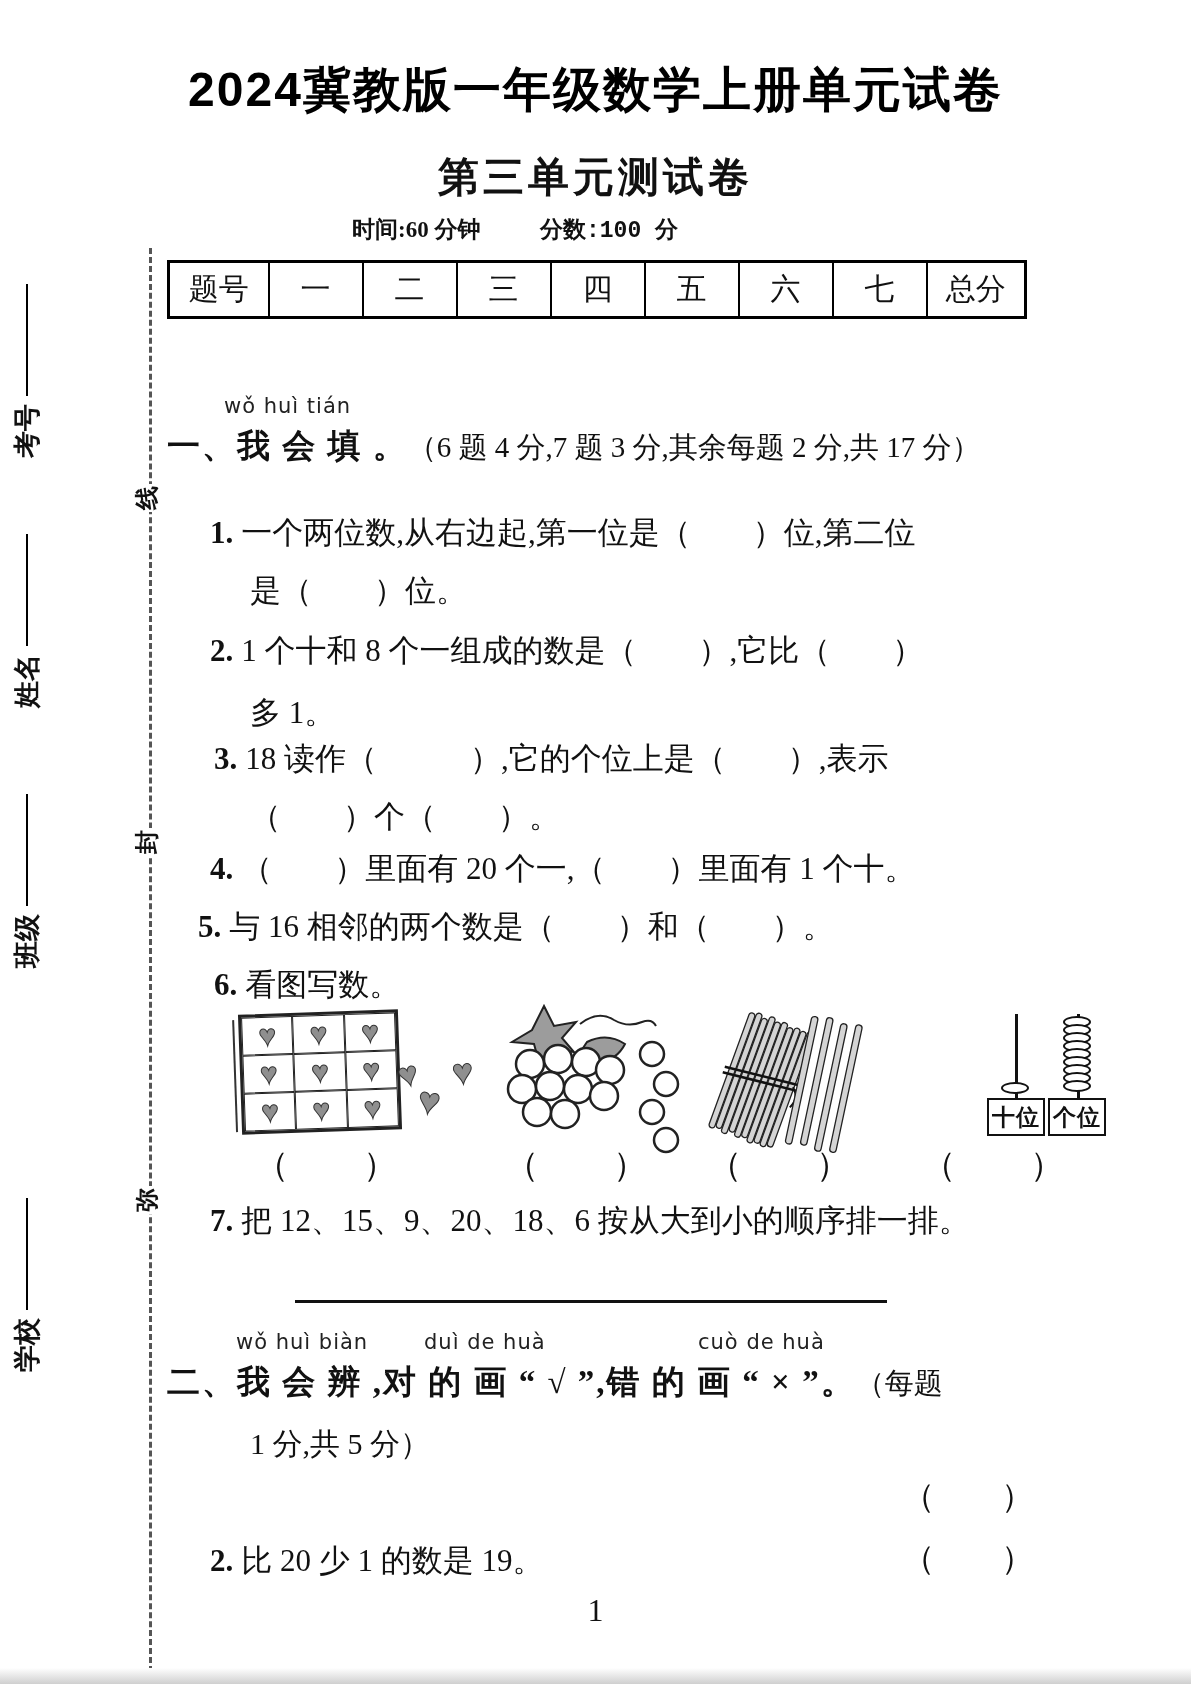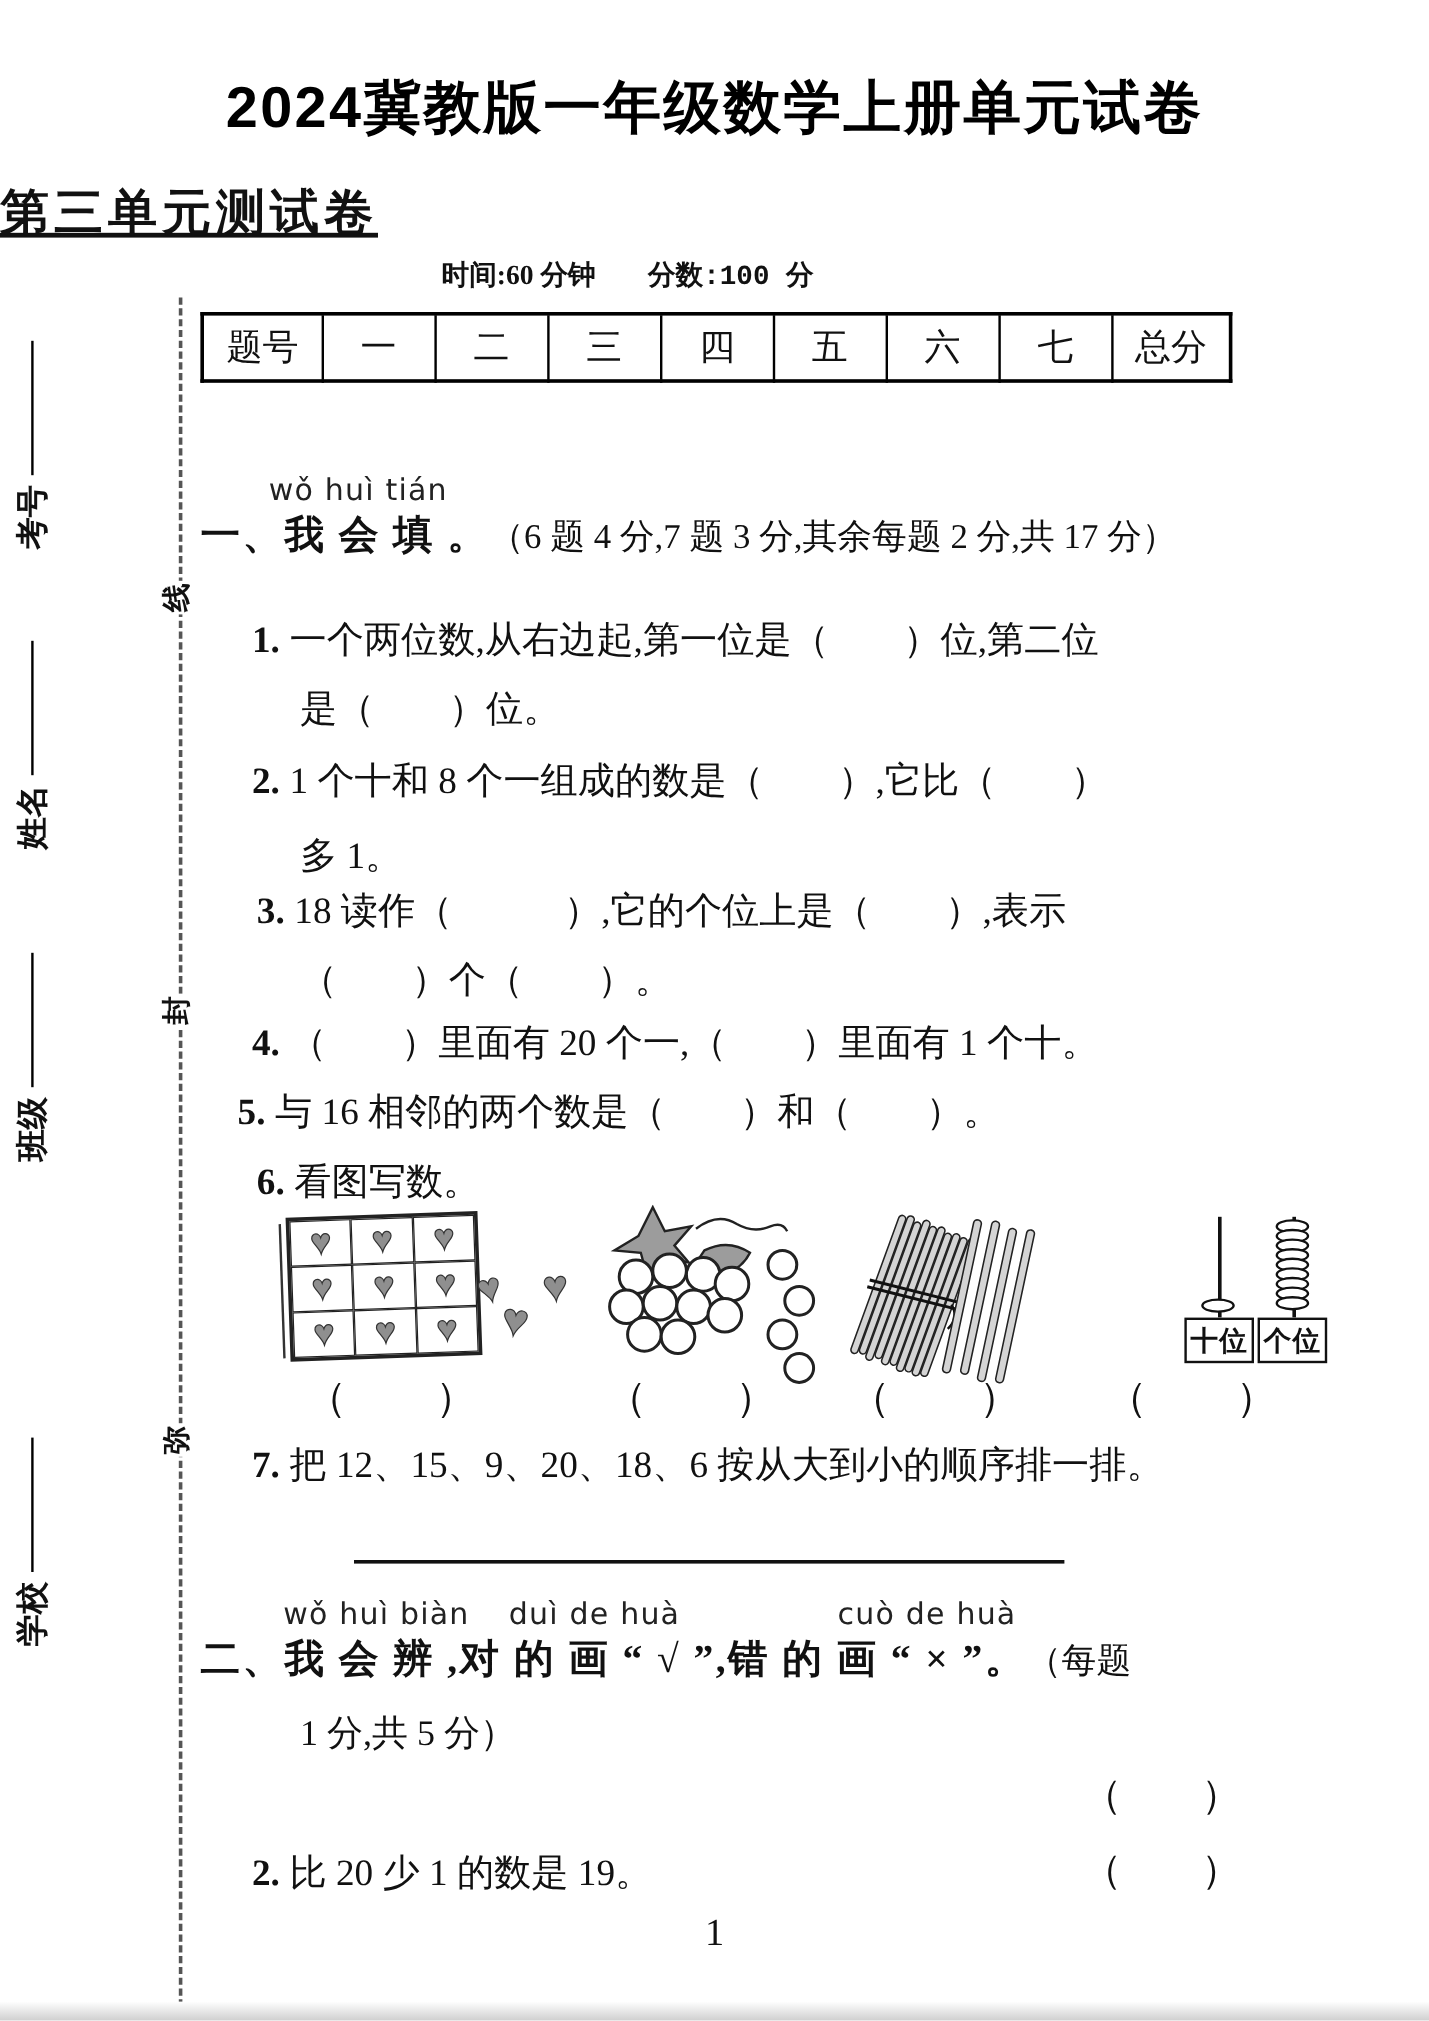--- a/index.html
+++ b/index.html
@@ -8,25 +8,25 @@
     position:relative; width:1191px; height:1684px; background:#fff;
     font-family:"Liberation Serif","DejaVu Serif",serif; color:#111; overflow:hidden;
   }
   
   .title {
     position:absolute; left:0; right:0; top:58px; text-align:center;
     font-family:"Liberation Sans","DejaVu Sans",sans-serif;
     font-size:48px; font-weight:900; letter-spacing:2px; color:#000;
   }
   .subtitle {
-    position:absolute; left:0; right:0; top:150px; 
-    font-size:41px; font-weight:bold; letter-spacing:4px;text-decoration:underline;
+    position:absolute; left:0; right:0; top:150px; text-align:center;
+    font-size:41px; font-weight:bold; letter-spacing:4px;
   }
   .meta { position:absolute; top:214px; font-size:23px; font-weight:bold; }
-  .meta.time { left:368px;text-align:center; }
+  .meta.time { left:352px;text-align:center; }
   .meta.score { left:540px;font-family:Liberation Mono, monospace; }
   
   table.score-table {
     position:absolute; left:167px; top:260px; width:857px;
     border-collapse:collapse; table-layout:fixed; border:3px solid #000;
   }
   table.score-table td {
     border:2px solid #000; height:56px; text-align:center;
     font-size:30px; vertical-align:middle;
   }
@@ -39,21 +39,21 @@
   .vuline { display:inline-block; width:112px; height:2.5px; background:#000; margin-left:8px; }
   .sealline {
     position:absolute; left:149px; top:248px; height:1424px; width:0;
     border-left:3px dashed #555;
   }
   .sealchar {
     position:absolute; left:133px; font-size:24px; background:#fff;
     padding:6px 2px; transform:rotate(-90deg); font-weight:bold;
   }
   
-  .pinyin { position:absolute; font-family:"DejaVu Sans","Liberation Sans",sans-serif; font-size:25px; color:#222; letter-spacing:1px; }
+  .pinyin { position:absolute; font-family:"DejaVu Sans","Liberation Sans",sans-serif; font-size:21px; color:#222; letter-spacing:1px; }
   .sec-title { position:absolute; white-space:nowrap; }
   .sec-head { font-size:33px; font-weight:bold; letter-spacing:2px; }
   .sec-note { font-size:29px; }
   .qline { position:absolute; white-space:nowrap; font-size:31px; }
   .qnum { font-weight:bold; margin-right:8px; }
   .img-ans { position:absolute; top:1142px; font-size:34px; letter-spacing:2px; }
   .ansline { position:absolute; left:295px; top:1300px; width:592px; height:0; border-top:3px solid #111; }
   .s2-answer { position:absolute; left:902px; font-size:33px; }
   .page-num { position:absolute; left:0; right:0; top:1592px; text-align:center; font-size:32px; }
   

